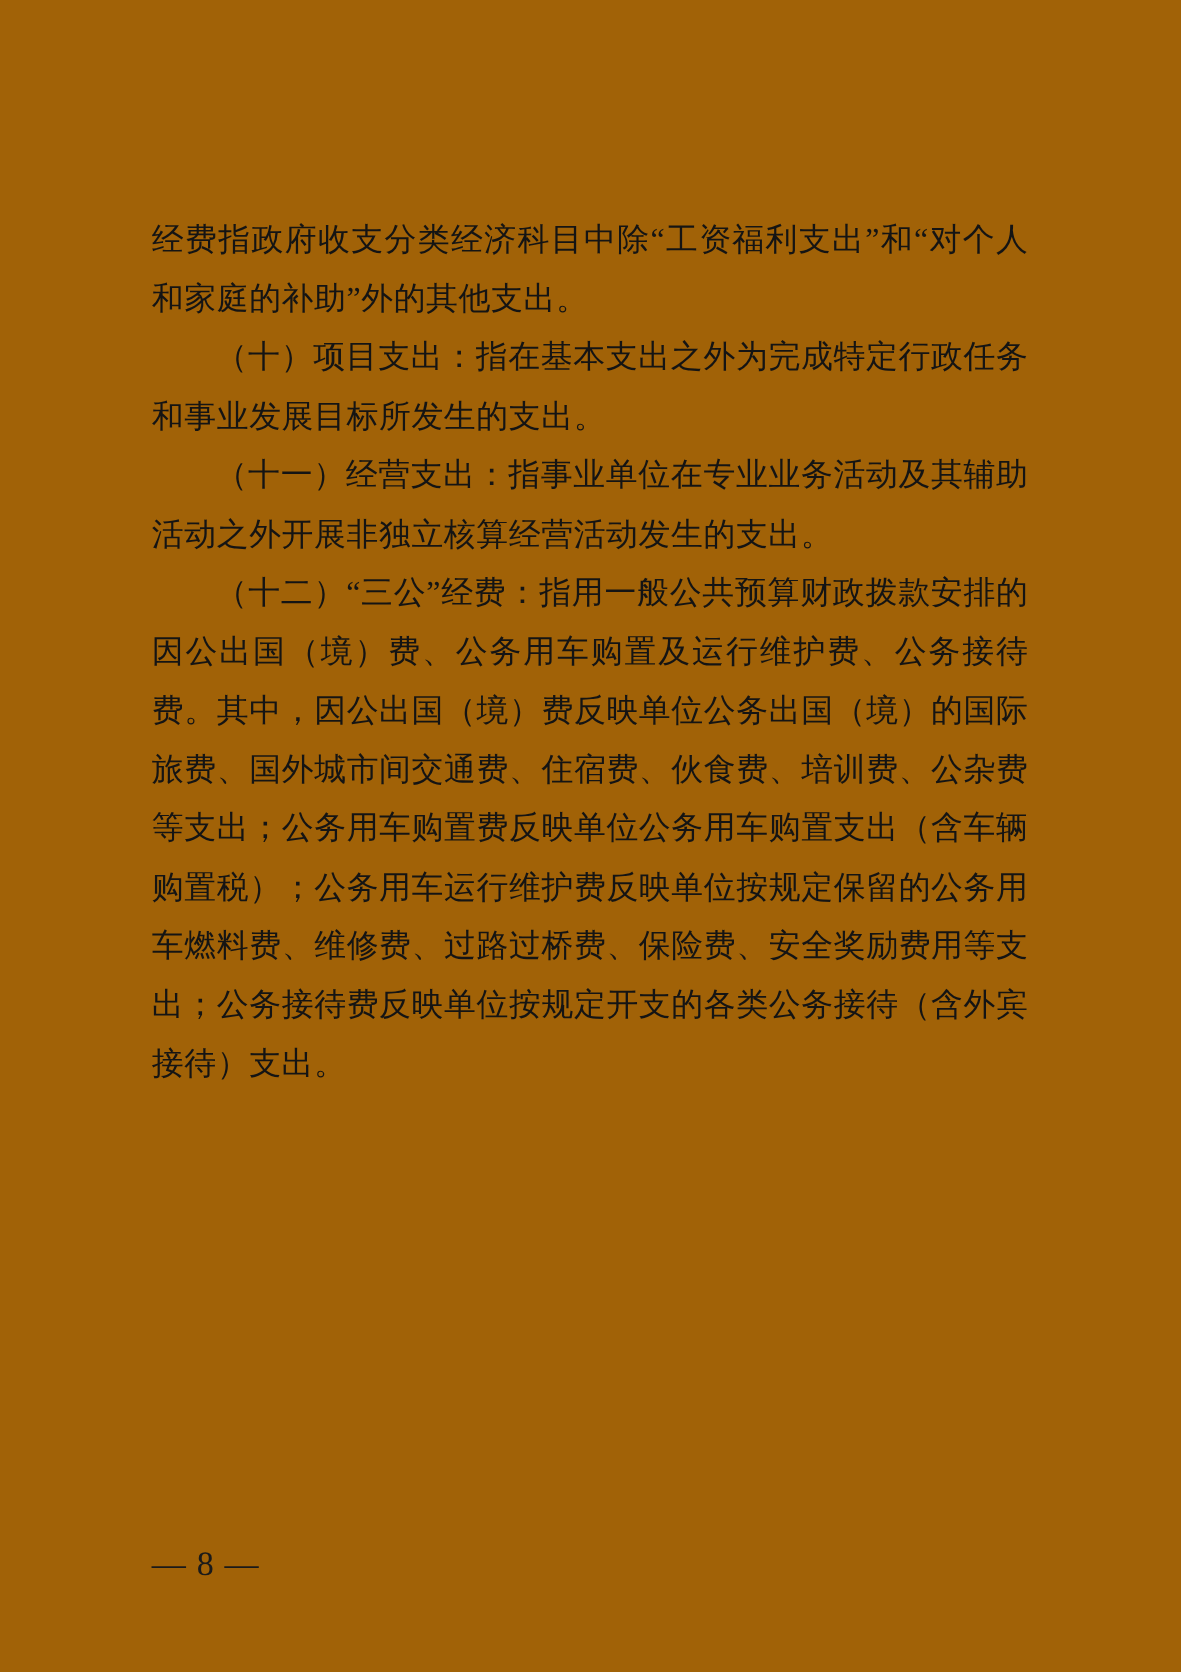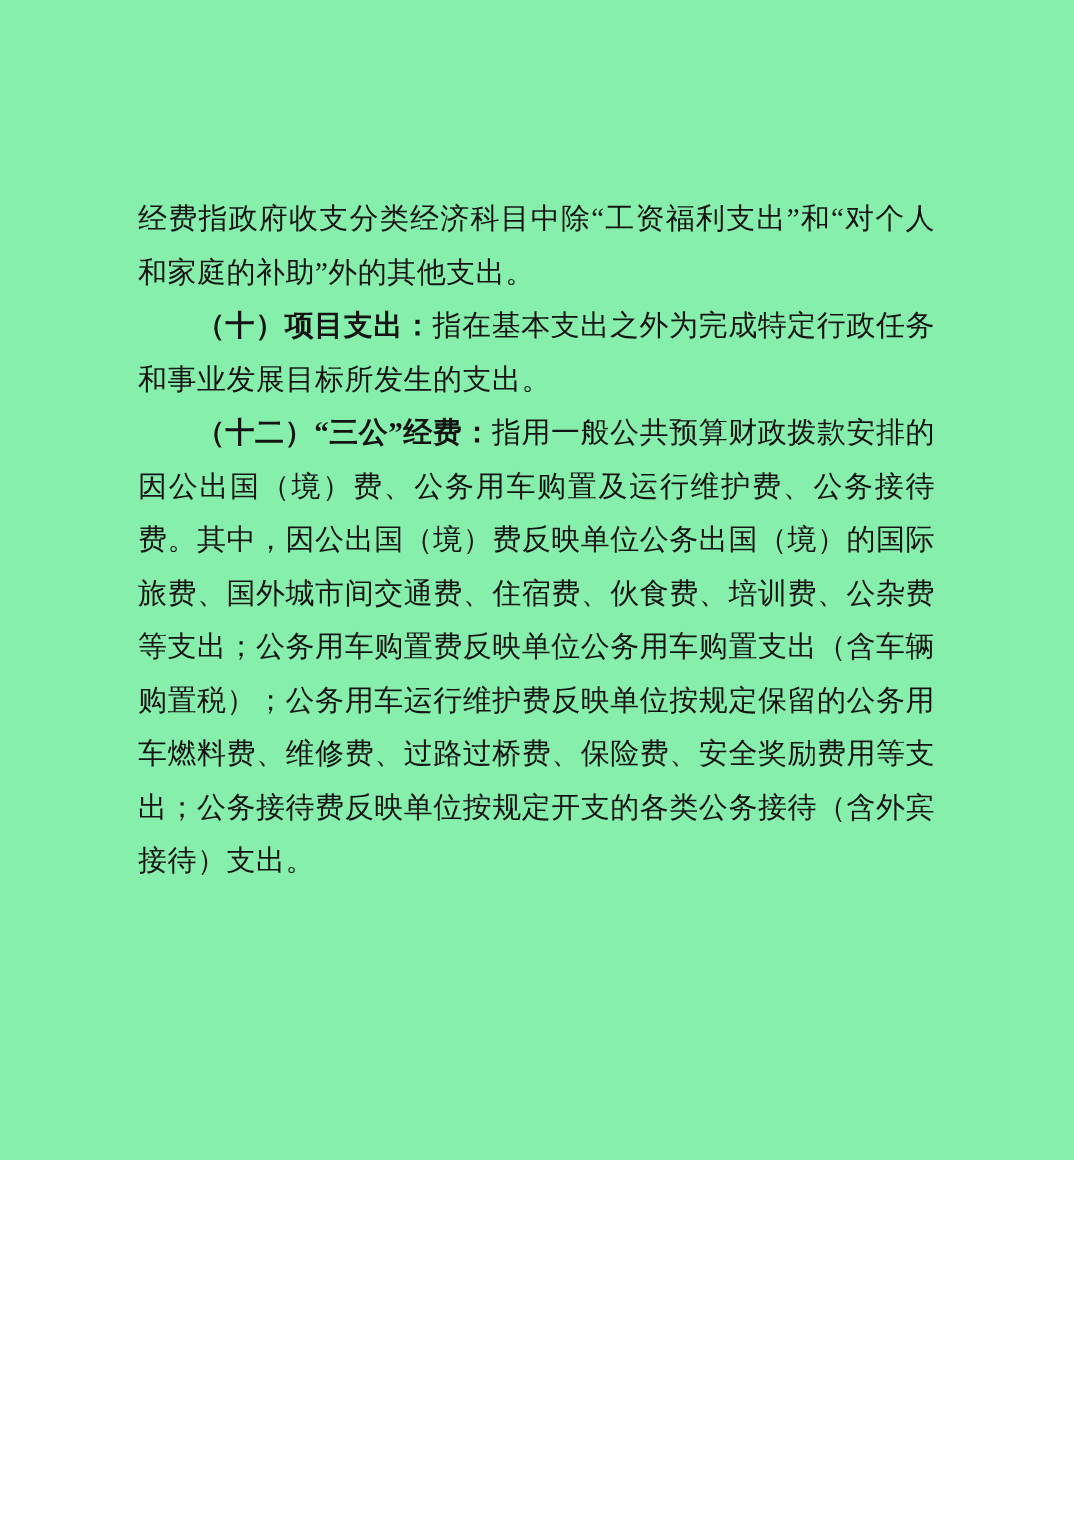--- a/index.html
+++ b/index.html
@@ -3,22 +3,22 @@
 <meta charset="utf-8">
 <style>
   html, body {
     margin: 0;
     padding: 0;
     background: #ffffff;
   }
   .page {
     position: relative;
     width: 1074px;
-    height: 1160px;
-    background: #86efac;
+    height: 1520px;
+    background: #a16207;
     overflow: hidden;
     font-family: "Liberation Serif", "DejaVu Serif", serif;
     color: #141414;
   }
   .doc-body {
     position: absolute;
     left: 138px;
     top: 192px;
     width: 797px;
     font-size: 29px;
@@ -27,21 +27,21 @@
     letter-spacing: 0.5px;
   }
   .doc-body p {
     margin: 0;
     padding: 0;
   }
   .doc-body p.indent {
     text-indent: 2em;
   }
   .seg-bold {
-    font-weight: bold;
+    font-weight: normal;
   }
   .page-footer {
     position: absolute;
     left: 138px;
     top: 1405px;
     font-size: 31px;
     line-height: 34px;
     color: #1a1a1a;
     letter-spacing: 1px;
     white-space: nowrap;
@@ -49,18 +49,19 @@
 </style>
 </head>
 <body>
 
 <div class="page">
 
   <main class="doc-body" id="doc-body">
 
   <p><span class="seg-regular">经费指政府收支分类经济科目中除“工资福利支出”和“对个人和家庭的补助”外的其他支出。</span></p>
       <p class="indent"><span class="seg-bold">（十）项目支出：</span><span class="seg-regular">指在基本支出之外为完成特定行政任务和事业发展目标所发生的支出。</span></p>
+      <p class="indent"><span class="seg-bold">（十一）经营支出：</span><span class="seg-regular">指事业单位在专业业务活动及其辅助活动之外开展非独立核算经营活动发生的支出。</span></p>
       <p class="indent"><span class="seg-bold">（十二）“三公”经费：</span><span class="seg-regular">指用一般公共预算财政拨款安排的因公出国（境）费、公务用车购置及运行维护费、公务接待费。其中，因公出国（境）费反映单位公务出国（境）的国际旅费、国外城市间交通费、住宿费、伙食费、培训费、公杂费等支出；公务用车购置费反映单位公务用车购置支出（含车辆购置税）；公务用车运行维护费反映单位按规定保留的公务用车燃料费、维修费、过路过桥费、保险费、安全奖励费用等支出；公务接待费反映单位按规定开支的各类公务接待（含外宾接待）支出。</span></p>
     </main>
 
   <div class="page-footer">— 8 —</div>
 
 </div>
 
 </body></html>

